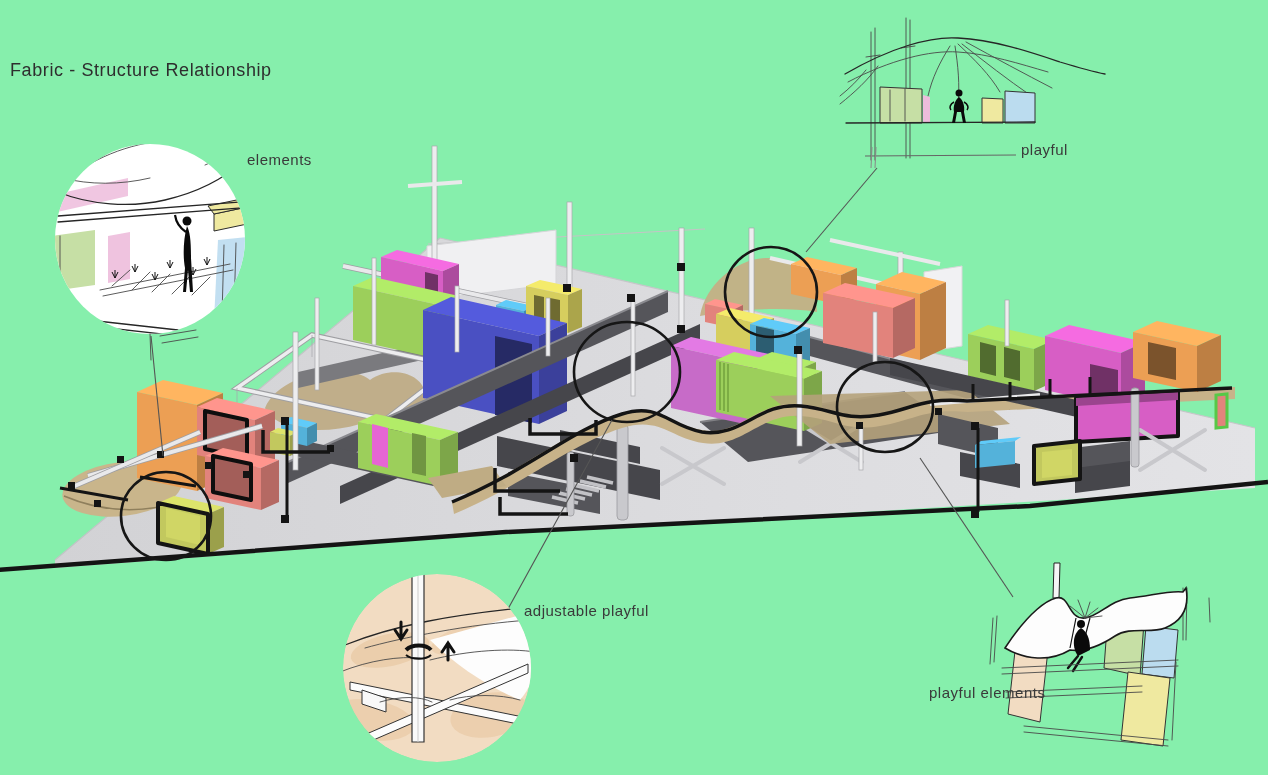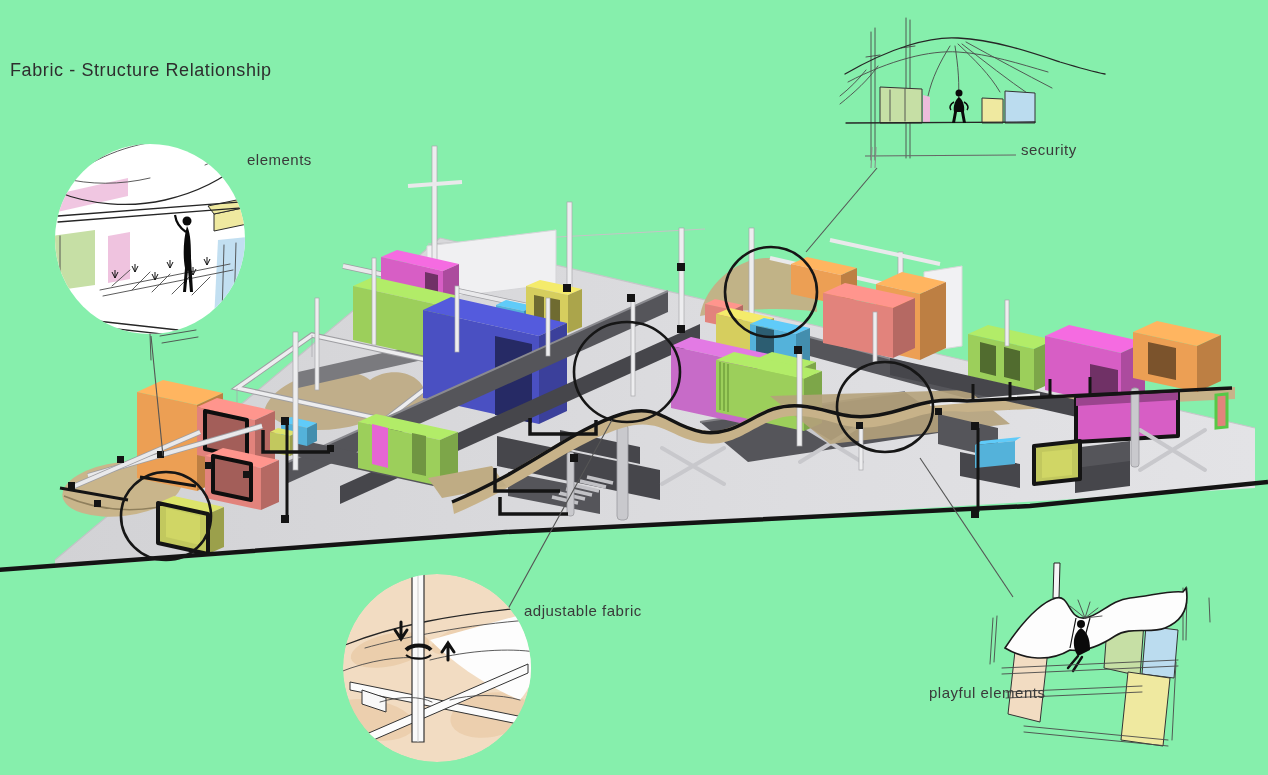--- a/index.html
+++ b/index.html
@@ -461,16 +461,16 @@
       <circle cx="1081" cy="624" r="4" fill="#0a0a0a"></circle>
       <path d="M1081,628 C1072,634 1072,648 1078,656 L1090,650 C1090,638 1087,632 1081,628 Z" fill="#0a0a0a"></path>
       <path d="M1078,656 L1068,668 M1082,657 L1073,671" stroke="#111" stroke-width="2.4" stroke-linecap="round"></path>
     </g>
     <path class="skln2" d="M1002,668 L1178,660 M1002,674 L1178,666 M1006,692 L1142,686 M1006,698 L1142,692 M1024,726 L1168,740 M1024,732 L1168,746 M1176,662 L1172,740"></path>
   </g>
 </svg>
 
   <div class="ttl" style="left:10px;top:60px">Fabric - Structure Relationship</div>
   <div class="lbl" style="left:247px;top:151px">elements</div>
-  <div class="lbl" style="left:1021px;top:141px">security</div>
-  <div class="lbl" style="left:524px;top:602px">adjustable fabric</div>
+  <div class="lbl" style="left:1021px;top:141px">playful</div>
+  <div class="lbl" style="left:524px;top:602px">adjustable playful</div>
   <div class="lbl" style="left:929px;top:684px">playful elements</div>
 </div>
 
 </body></html>

